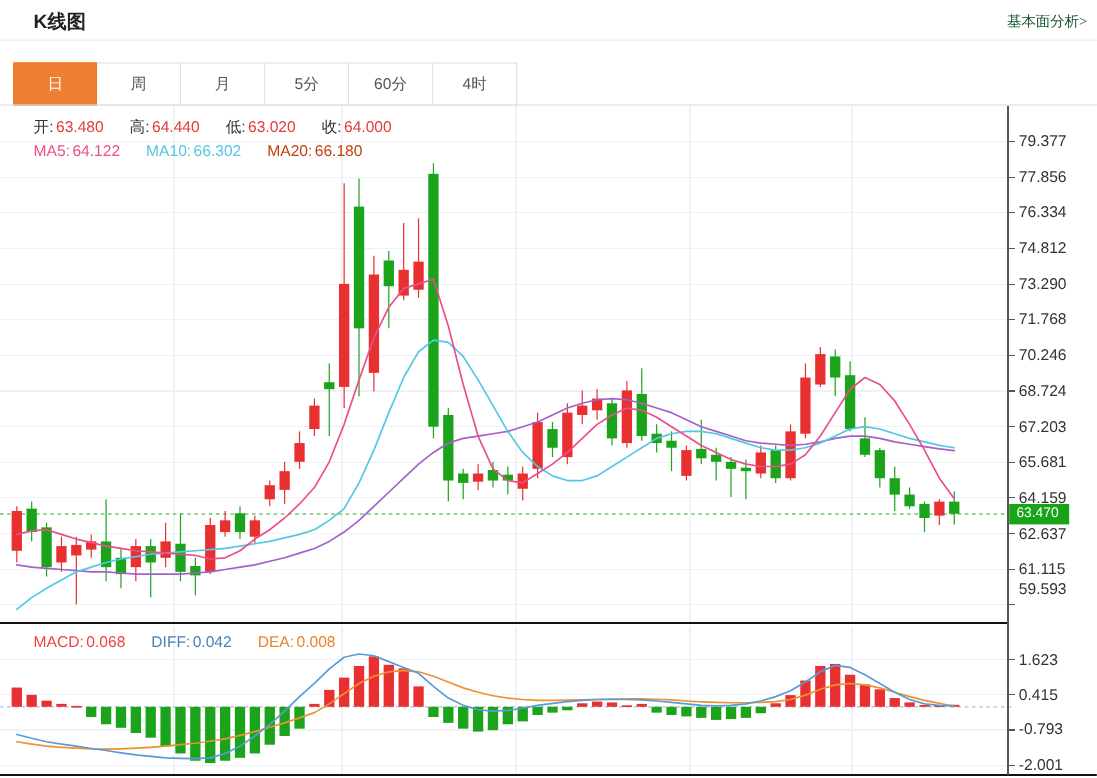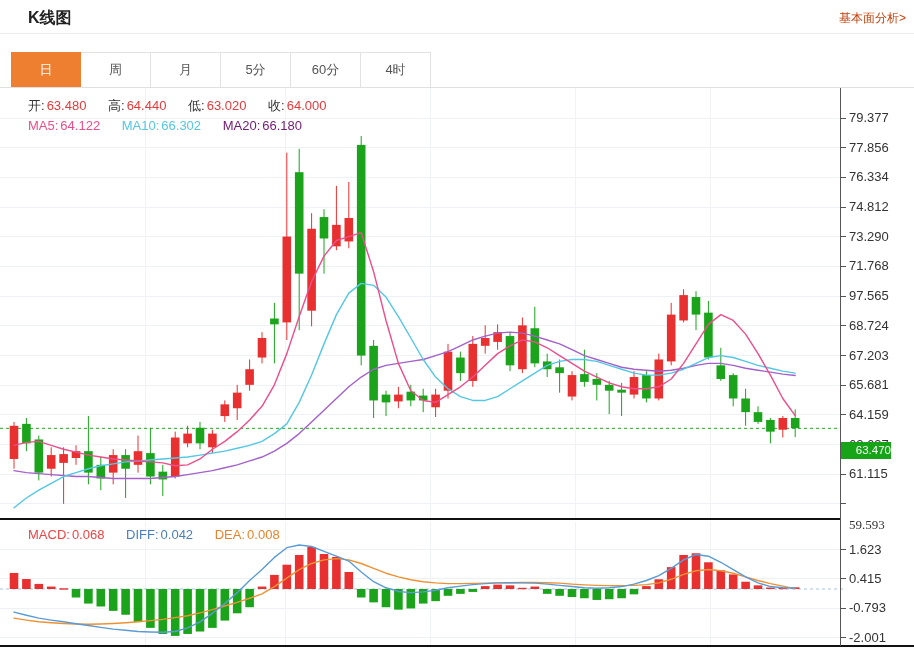--- a/index.html
+++ b/index.html
@@ -2,51 +2,51 @@
 <html><head>
 <meta charset="utf-8">
 <style>
   html,body{margin:0;padding:0;}
   body{
     width:914px;height:648px;position:relative;background:#fff;overflow:hidden;
     font-family:"Liberation Sans","DejaVu Sans",sans-serif;
     -webkit-font-smoothing:antialiased;
   }
   .page-title{position:absolute;left:28px;top:8px;font-size:16px;font-weight:bold;color:#222;}
-  .fund-link{position:absolute;right:8px;top:10px;font-size:12px;color:#c2410c;cursor:pointer;text-decoration:none;}
+  .fund-link{position:absolute;right:8px;top:10px;font-size:12px;color:#14532d;cursor:pointer;text-decoration:none;font-family:Liberation Serif, serif;}
   .header-rule{position:absolute;left:0;top:33px;width:914px;height:1px;background:#ececec;}
   .tabbar{position:absolute;left:11px;top:52px;height:36px;display:flex;}
   .tab{
     width:70px;height:36px;box-sizing:border-box;border:1px solid #e2e2e2;border-left:none;
     display:flex;align-items:center;justify-content:center;
     font-size:13px;color:#555;background:#fff;cursor:pointer;
   }
   .tab:first-child{border-left:1px solid #e2e2e2;}
   .tab.active{background:#ee7e30;border-color:#ee7e30;color:#fff;}
   .tab-bottom-rule{position:absolute;left:0;top:87px;width:914px;height:1px;background:#e0e0e0;}
   #chart-area{position:absolute;left:0;top:0;width:914px;height:648px;}
   #chart-svg{position:absolute;left:0;top:0;}
   .readout{position:absolute;left:28px;font-size:13px;white-space:nowrap;letter-spacing:0;}
   .readout span{margin-right:2px;}
   .readout .gap{display:inline-block;width:14px;}
   .lab{color:#333;}
   .val-red{color:#e23b3b;}
   .ma5{color:#ec4d8b;margin-top:43px;}
   .ma10{color:#53c7e3;}
-  .ma20{color:#701a75;}
+  .ma20{color:#c2410c;}
   .macd-red{color:#ef4444;text-align:right;}
   .diff-blue{color:#4a7ebb;}
   .dea-orange{color:#e8842c;}
   .axis-label{
     position:absolute;left:849px;font-size:13px;color:#333;height:14px;line-height:14px;
     white-space:nowrap;
   }
   .price-tag{
     position:absolute;left:841px;width:50px;height:17px;background:#18a418;color:#fff;
-    font-size:11.5px;line-height:17px;text-align:right;padding-left:6px;box-sizing:border-box;margin-top:22px;
+    font-size:11.5px;line-height:17px;text-align:left;padding-left:6px;box-sizing:border-box;
   }
 </style>
 </head>
 <body>
 
 <div id="chart-area">
   <svg id="chart-svg" width="914" height="648" viewBox="0 0 914 648">
       <line x1="0" y1="118" x2="840" y2="118" stroke="#eef1f5" stroke-width="1" shape-rendering="crispEdges"></line>
       <line x1="840" y1="118" x2="846" y2="118" stroke="#555" stroke-width="1" shape-rendering="crispEdges"></line>
       <line x1="0" y1="147.67471" x2="840" y2="147.67471" stroke="#eef1f5" stroke-width="1" shape-rendering="crispEdges"></line>
@@ -296,28 +296,28 @@
       <line x1="0" y1="646" x2="914" y2="646" stroke="#111" stroke-width="2" shape-rendering="crispEdges"></line>
       <line x1="840" y1="88" x2="840" y2="646" stroke="#555" stroke-width="1" shape-rendering="crispEdges"></line>
     </svg>
   <div id="axis-labels">
       <div class="axis-label" style="top: 111px;">79.377</div>
       <div class="axis-label" style="top: 140.675px;">77.856</div>
       <div class="axis-label" style="top: 170.369px;">76.334</div>
       <div class="axis-label" style="top: 200.063px;">74.812</div>
       <div class="axis-label" style="top: 229.757px;">73.290</div>
       <div class="axis-label" style="top: 259.452px;">71.768</div>
-      <div class="axis-label" style="top: 289.146px;">97.565</div>
+      <div class="axis-label" style="top: 289.146px;">70.246</div>
       <div class="axis-label" style="top: 318.84px;">68.724</div>
       <div class="axis-label" style="top: 348.515px;">67.203</div>
       <div class="axis-label" style="top: 378.209px;">65.681</div>
       <div class="axis-label" style="top: 407.903px;">64.159</div>
       <div class="axis-label" style="top: 437.597px;">62.637</div>
       <div class="axis-label" style="top: 467.292px;">61.115</div>
-      <div class="axis-label" style="top: 518px; font-family: Liberation Serif, serif;">59.593</div>
+      <div class="axis-label" style="top: 484px;">59.593</div>
       <div class="axis-label" style="top: 542.561px;">1.623</div>
       <div class="axis-label" style="top: 571.915px;">0.415</div>
       <div class="axis-label" style="top: 601.27px;">-0.793</div>
       <div class="axis-label" style="top: 630.624px;">-2.001</div>
       <div class="price-tag" style="top: 419.846px;">63.470</div>
     </div>
 </div>
 
 <div class="page-title">K线图</div>
 <a class="fund-link">基本面分析&gt;</a>

